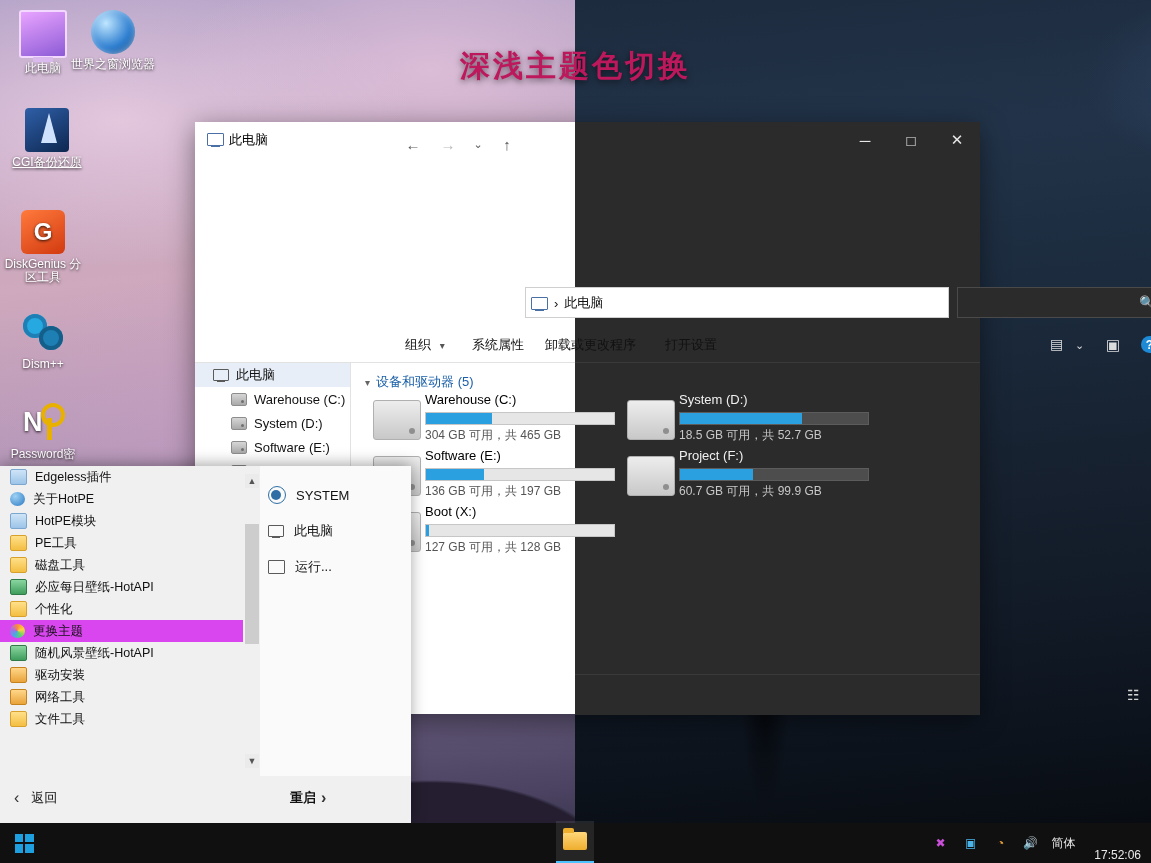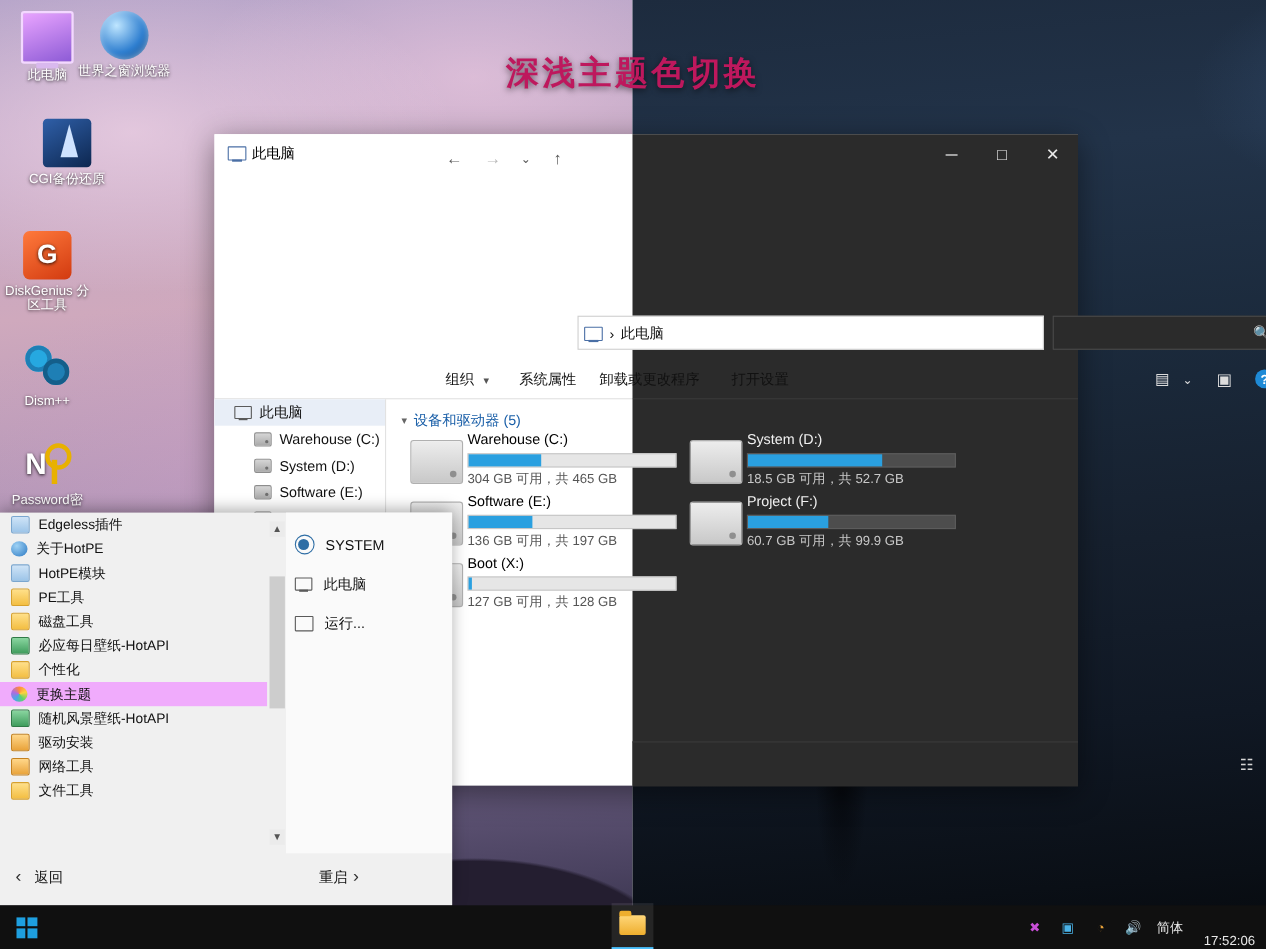--- a/index.html
+++ b/index.html
@@ -120,21 +120,21 @@
 
   .ribbon-right-ico{position:absolute;top:214px;}
   .help-circle{width:17px;height:17px;border-radius:50%;background:#1e8ad6;color:#fff;font-size:12px;
     display:flex;align-items:center;justify-content:center;font-weight:bold;}
 
   
   #hotpe{position:absolute;left:0;top:466px;width:411px;height:357px;background:#f0f0f0;
     box-shadow:0 -2px 14px rgba(0,0,0,.35);}
   .hp-list{position:absolute;left:0;top:0;width:243px;height:310px;overflow:hidden;}
   .hp-item{height:22px;display:flex;align-items:center;gap:8px;padding-left:10px;font-size:12.5px;color:#111;}
-  .hp-item.sel{background:#f0abfc;}
+  .hp-item.sel{background:#d946ef;}
   .hp-ico{width:15px;height:14px;flex:none;border-radius:2px;}
   .i-info{border-radius:50%;background:radial-gradient(circle at 35% 30%,#9fd2f5,#2a78c2);}
   .i-plugin{background:linear-gradient(#cfe4f7,#9cc4e8);border:1px solid #7aa6cf;}
   .i-module{background:linear-gradient(#cfe4f7,#9cc4e8);border:1px solid #7aa6cf;}
   .i-folder{background:linear-gradient(#ffe08a,#f3be42);border:1px solid #d7a12c;}
   .i-wall{background:linear-gradient(#8ad6a0,#3f9d5d);border:1px solid #2f7a46;}
   .i-theme{background:conic-gradient(#ff8a3d,#ffd23d,#5fd36a,#4aa7e8,#b06be0,#ff8a3d);border-radius:50%;}
   .i-drv{background:linear-gradient(#ffd78a,#e9a33a);border:1px solid #c5821f;}
   .i-net{background:linear-gradient(#ffd78a,#e9a33a);border:1px solid #c5821f;}
   .i-file{background:linear-gradient(#ffe08a,#f3be42);border:1px solid #d7a12c;}
@@ -145,21 +145,21 @@
   .hp-thumb{position:absolute;left:0;top:50px;width:14px;height:120px;background:#cdcdcd;}
 
   .hp-right{position:absolute;left:260px;top:0;width:151px;height:310px;background:#fafafa;}
   .hp-r-item{height:34px;display:flex;align-items:center;gap:10px;padding-left:8px;font-size:13px;color:#111;}
   .i-user{width:16px;height:16px;border-radius:50%;border:1.6px solid #2f6ea5;position:relative;flex:none;}
   .i-user:after{content:"";position:absolute;left:2px;top:3px;width:10px;height:10px;border-radius:50%;background:#2f6ea5;}
   .i-run{width:15px;height:12px;border:1.5px solid #5a5a5a;border-radius:1px;flex:none;}
 
   .hp-foot{position:absolute;left:0;top:310px;width:411px;height:47px;background:#f0f0f0;}
   .hp-back{position:absolute;left:14px;top:13px;display:flex;align-items:center;gap:12px;font-size:13px;color:#111;}
-  .hp-restart{position:absolute;left:290px;top:13px;display:flex;align-items:center;gap:5px;font-size:13px;color:#111;}
+  .hp-restart{position:absolute;left:290px;top:13px;display:flex;align-items:center;gap:5px;font-size:13px;color:#111;font-weight:bold;}
   .arrw{font-size:16px;color:#333;}
 
   
   #taskbar{position:absolute;left:0;bottom:0;width:1151px;height:40px;background:#101010;display:flex;align-items:center;}
   .start{width:48px;height:40px;display:flex;align-items:center;justify-content:center;}
   .winlogo{width:19px;height:19px;display:grid;grid-template-columns:1fr 1fr;grid-template-rows:1fr 1fr;gap:2px;}
   .winlogo i{background:#1e9fe0;display:block;}
   .tb-task{position:absolute;left:556px;bottom:0;width:38px;height:40px;display:flex;align-items:center;justify-content:center;
     border-bottom:2px solid #4cc2ff;background:rgba(255,255,255,.09);}
   .tb-folder{width:24px;height:18px;background:linear-gradient(#ffd77a,#eeae2e);border-radius:2px 2px 2px 2px;position:relative;}
@@ -180,21 +180,21 @@
 </div>
 
 <div class="desk-icon" style="left:0px;top:10px;">
   <div class="glyph ic-pc"></div>
   <span class="cap">此电脑</span>
 </div>
 <div class="desk-icon" style="left:70px;top:10px;">
   <div class="glyph ic-globe"></div>
   <span class="cap">世界之窗浏览器</span>
 </div>
-<div class="desk-icon" style="left:18px;top:108px;">
+<div class="desk-icon" style="left:4px;top:108px;text-decoration:underline;">
   <div class="glyph ic-cgi"></div>
   <span class="cap">CGI备份还原</span>
 </div>
 <div class="desk-icon" style="left:0px;top:210px;">
   <div class="glyph ic-dg">G</div>
   <span class="cap">DiskGenius 分区工具</span>
 </div>
 <div class="desk-icon" style="left:0px;top:310px;">
   <div class="glyph ic-dism"></div>
   <span class="cap">Dism++</span>

